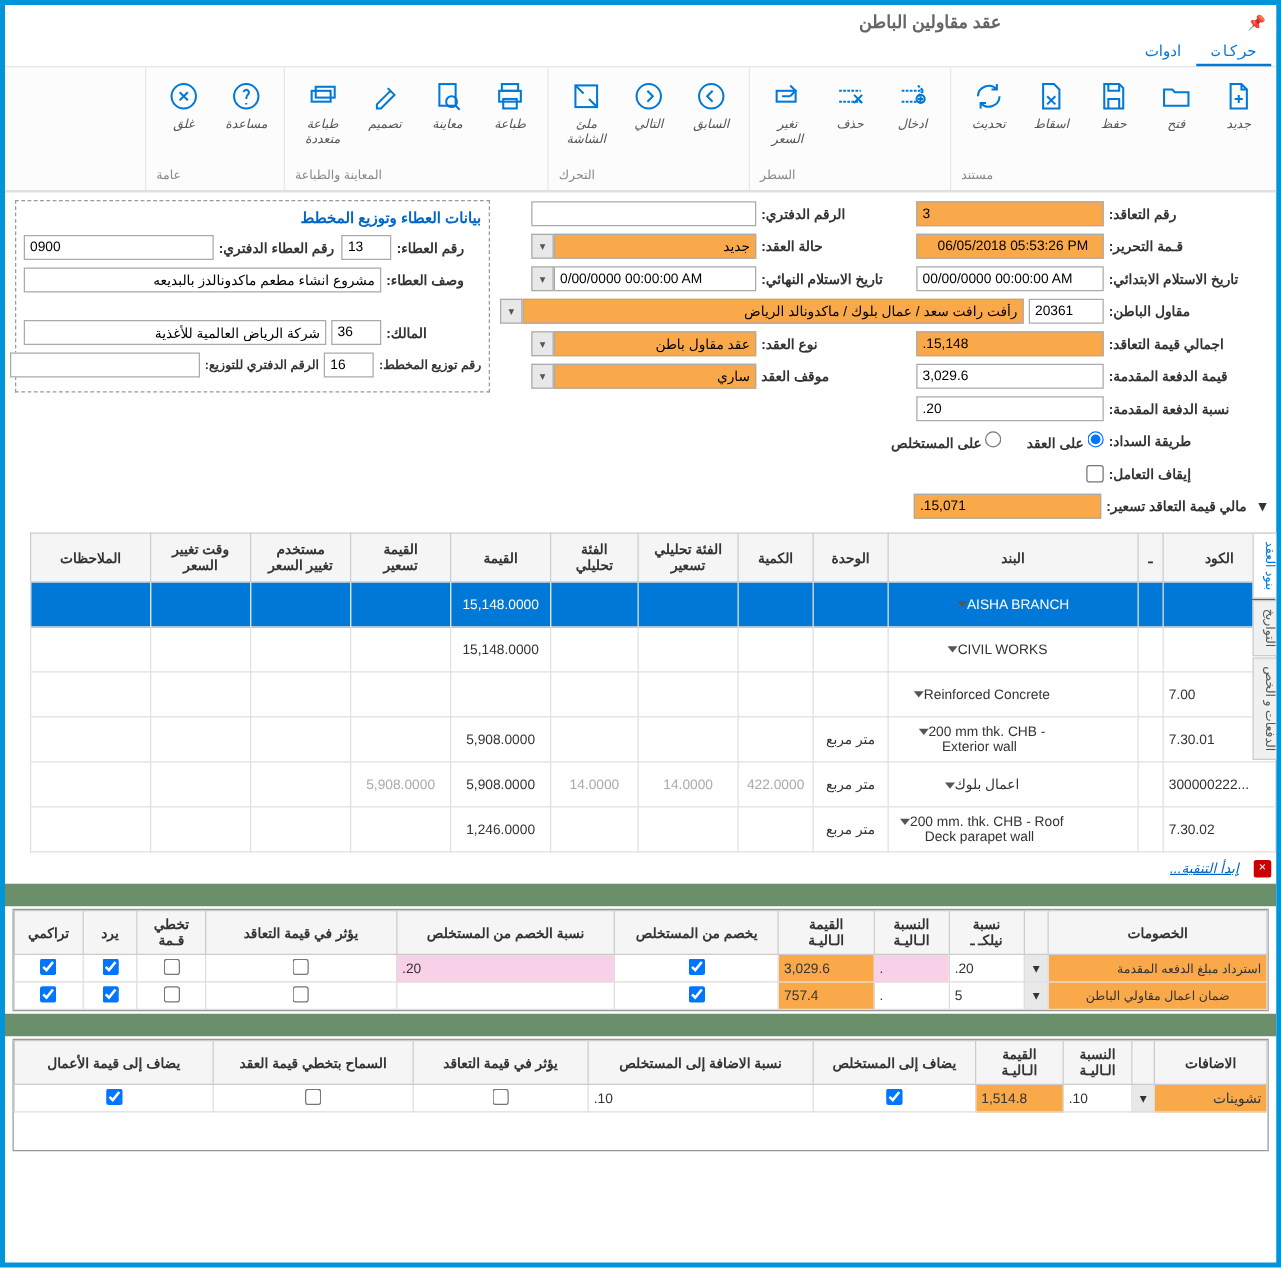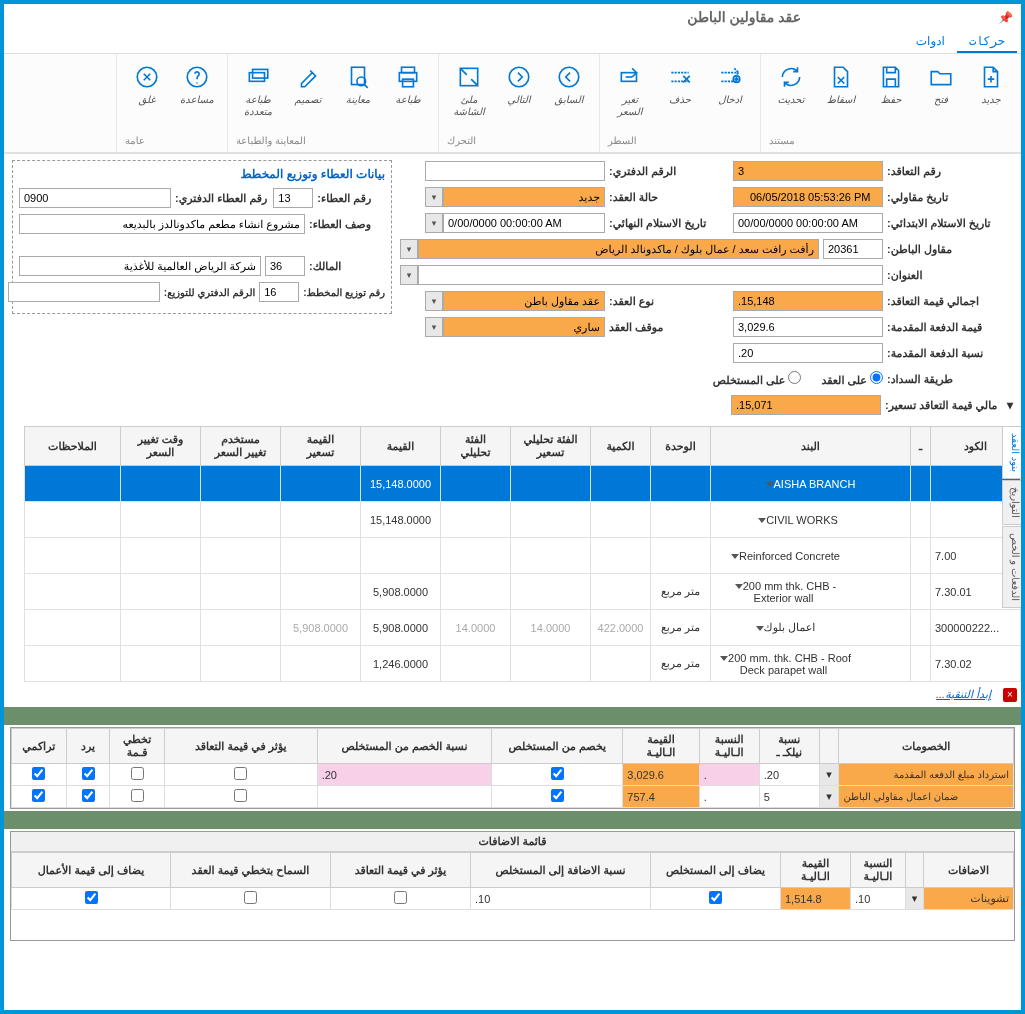--- a/index.html
+++ b/index.html
@@ -216,45 +216,40 @@
 
 <div class="form-area">
   <div class="form-right">
     <div class="frow">
       <label style="width:130px">رقم التعاقد:</label>
       <input class="inp orange" style="width: 150px; text-align: left;" value="3">
       <label style="width:120px;margin-right:8px;">الرقم الدفتري:</label>
       <input class="inp" style="width: 180px;">
     </div>
     <div class="frow">
-      <label style="width:130px">تاريخ مقاولي:</label>
+      <label style="width:130px">قـمة التحرير:</label>
       <input class="inp orange" style="width: 150px; direction: ltr; padding-left: 16px;" value="06/05/2018 05:53:26 PM">
       <label style="width:120px;margin-right:8px;">حالة العقد:</label>
       <input class="inp orange" style="width: 162px;" value="جديد">
       <div class="dd"></div>
     </div>
     <div class="frow">
       <label style="width:130px">تاريخ الاستلام الابتدائي:</label>
       <input class="inp" style="width: 150px; direction: ltr;" value="00/00/0000 00:00:00 AM">
       <label style="width:120px;margin-right:8px;">تاريخ الاستلام النهائي:</label>
       <input class="inp" style="width: 162px; direction: ltr;" value="0/00/0000 00:00:00 AM">
       <div class="dd"></div>
     </div>
     <div class="frow">
       <label style="width:130px">مقاول الباطن:</label>
       <input class="inp" style="width: 60px; text-align: left;" value="20361">
       <input class="inp orange" style="flex: 1 1 0%; margin-right: 4px;" value="رأفت رافت سعد / عمال بلوك / ماكدونالد الرياض">
       <div class="dd"></div>
     </div>
     <div class="frow">
-      <label style="width:130px">العنوان:</label>
-      <input class="inp" style="flex: 1 1 0%;">
-      <div class="dd"></div>
-    </div>
-    <div class="frow">
       <label style="width:130px">اجمالي قيمة التعاقد:</label>
       <input class="inp orange" style="width: 150px; text-align: left;" value="15,148.">
       <label style="width:120px;margin-right:8px;">نوع العقد:</label>
       <input class="inp orange" style="width: 162px;" value="عقد مقاول باطن">
       <div class="dd"></div>
     </div>
     <div class="frow">
       <label style="width:130px">قيمة الدفعة المقدمة:</label>
       <input class="inp" style="width: 150px; text-align: left;" value="3,029.6">
       <label style="width:120px;margin-right:8px;">موقف العقد</label>
@@ -264,20 +259,24 @@
     <div class="frow">
       <label style="width:130px">نسبة الدفعة المقدمة:</label>
       <input class="inp" style="width: 150px; text-align: left;" value="20.">
     </div>
     <div class="frow">
       <label style="width:130px">طريقة السداد:</label>
       <div class="radio-row">
         <label><input type="radio" checked="" style=""> <span>على العقد</span></label>
         <label><input type="radio" style=""> <span>على المستخلص</span></label>
       </div>
+    </div>
+    <div class="frow">
+      <label style="width:130px">إيقاف التعامل:</label>
+      <input type="checkbox" class="cb" style="">
     </div>
     <div class="frow">
       <span class="expander">▾</span>
       <label style="width:126px">مالي قيمة التعاقد تسعير:</label>
       <input class="inp orange" style="width: 150px; text-align: left;" value="15,071.">
     </div>
   </div>
 
   <div class="form-left">
     <div class="section-title">بيانات العطاء وتوزيع المخطط</div>
@@ -458,40 +457,39 @@
           <td class="cell-pink" style="text-align:left;">.</td>
           <td class="cell-orange" style="text-align:left;">3,029.6</td>
           <td><input type="checkbox" checked="" style=""></td>
           <td class="cell-pink" style="text-align:left;">20.</td>
           <td><input type="checkbox" style=""></td>
           <td><input type="checkbox" style=""></td>
           <td><input type="checkbox" checked="" style=""></td>
           <td><input type="checkbox" checked="" style=""></td>
         </tr>
         <tr>
-          <td class="cell-orange" style="text-align:left;font-size:10px;">ضمان اعمال مقاولي الباطن</td>
+          <td class="cell-orange" style="text-align:center;font-size:10px;">ضمان اعمال مقاولي الباطن</td>
           <td class="dd-cell">▾</td>
           <td style="text-align:left;">5</td>
           <td class="" style="text-align:left;">.</td>
           <td class="cell-orange" style="text-align:left;">757.4</td>
           <td><input type="checkbox" checked="" style=""></td>
           <td class="" style="text-align:left;"></td>
           <td><input type="checkbox" style=""></td>
           <td><input type="checkbox" style=""></td>
           <td><input type="checkbox" checked="" style=""></td>
           <td><input type="checkbox" checked="" style=""></td>
         </tr>
       </tbody>
   </table>
 </div>
 
 <div class="spacer"></div>
 
 <div class="sub-panel">
-  <div class="sub-title">قائمة الاضافات</div>
   <table class="sub-grid">
     <thead>
         <tr>
       <th style="width:90px">الاضافات</th>
       <th style="width:18px"></th>
       <th style="width:55px;white-space:pre-line;">النسبة
 الـاليـة</th>
       <th style="width:70px;white-space:pre-line;">القيمة
 الـاليـة</th>
       <th style="width:130px">يضاف إلى المستخلص</th>

